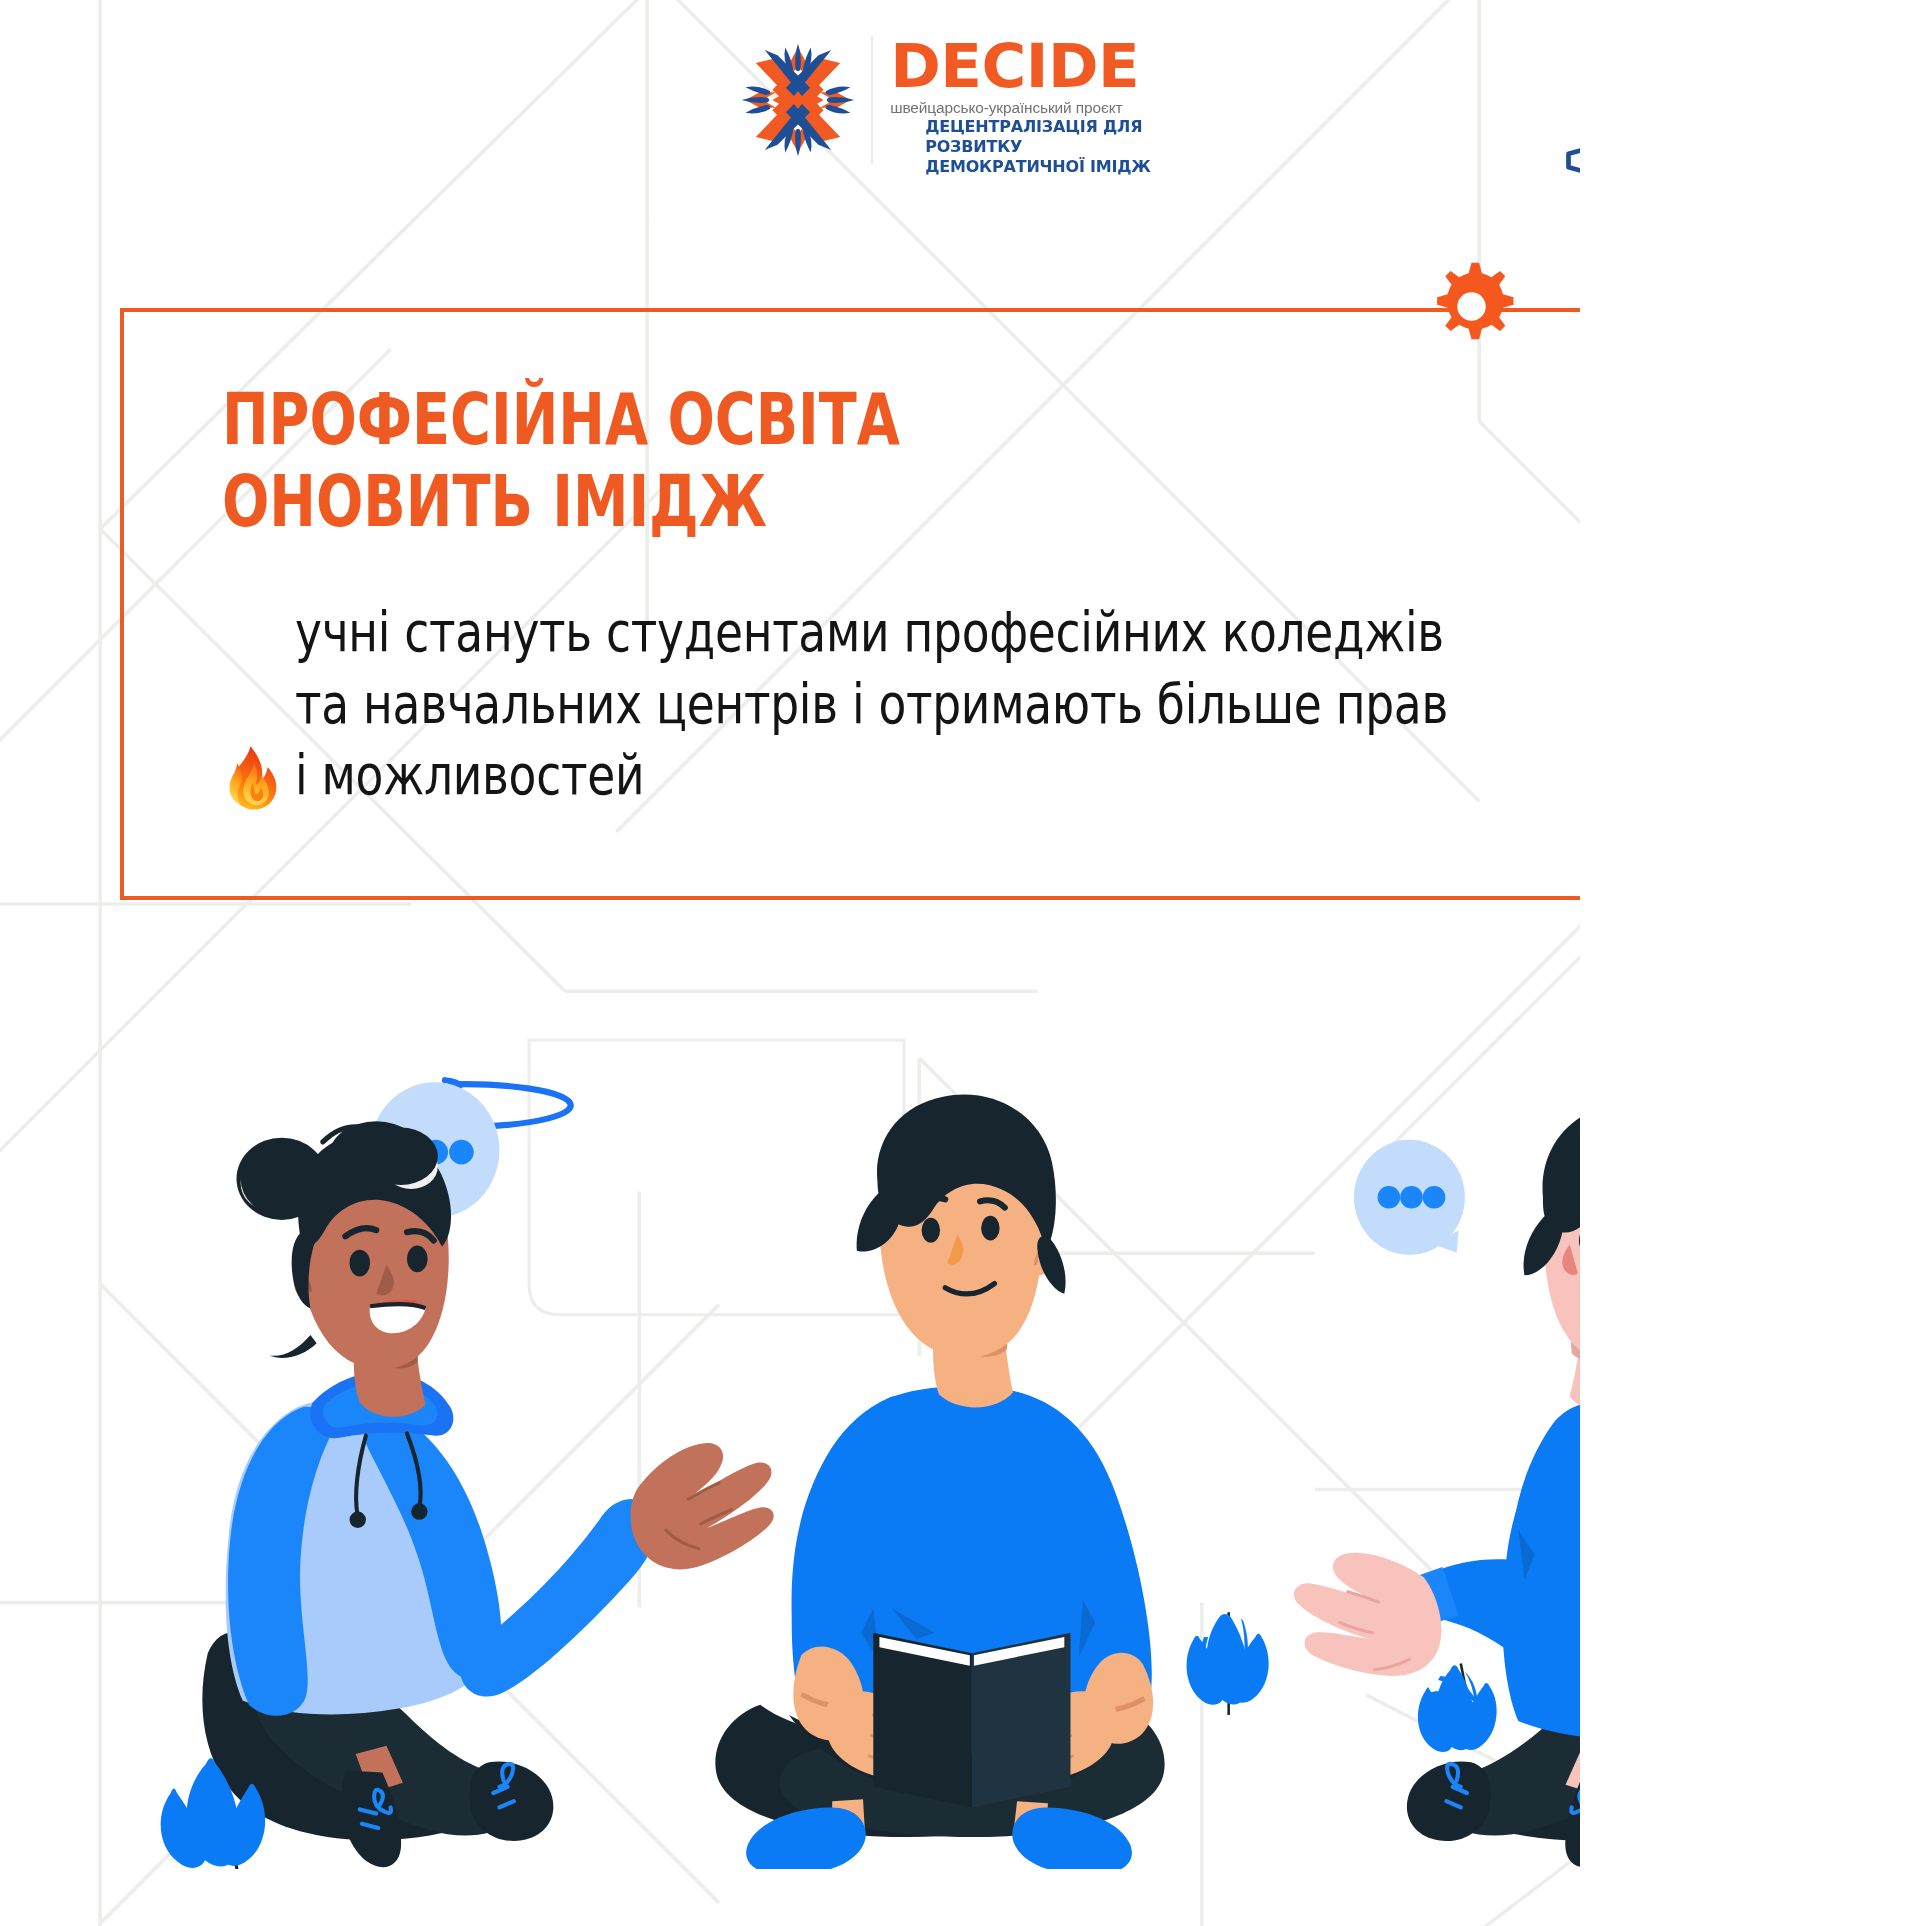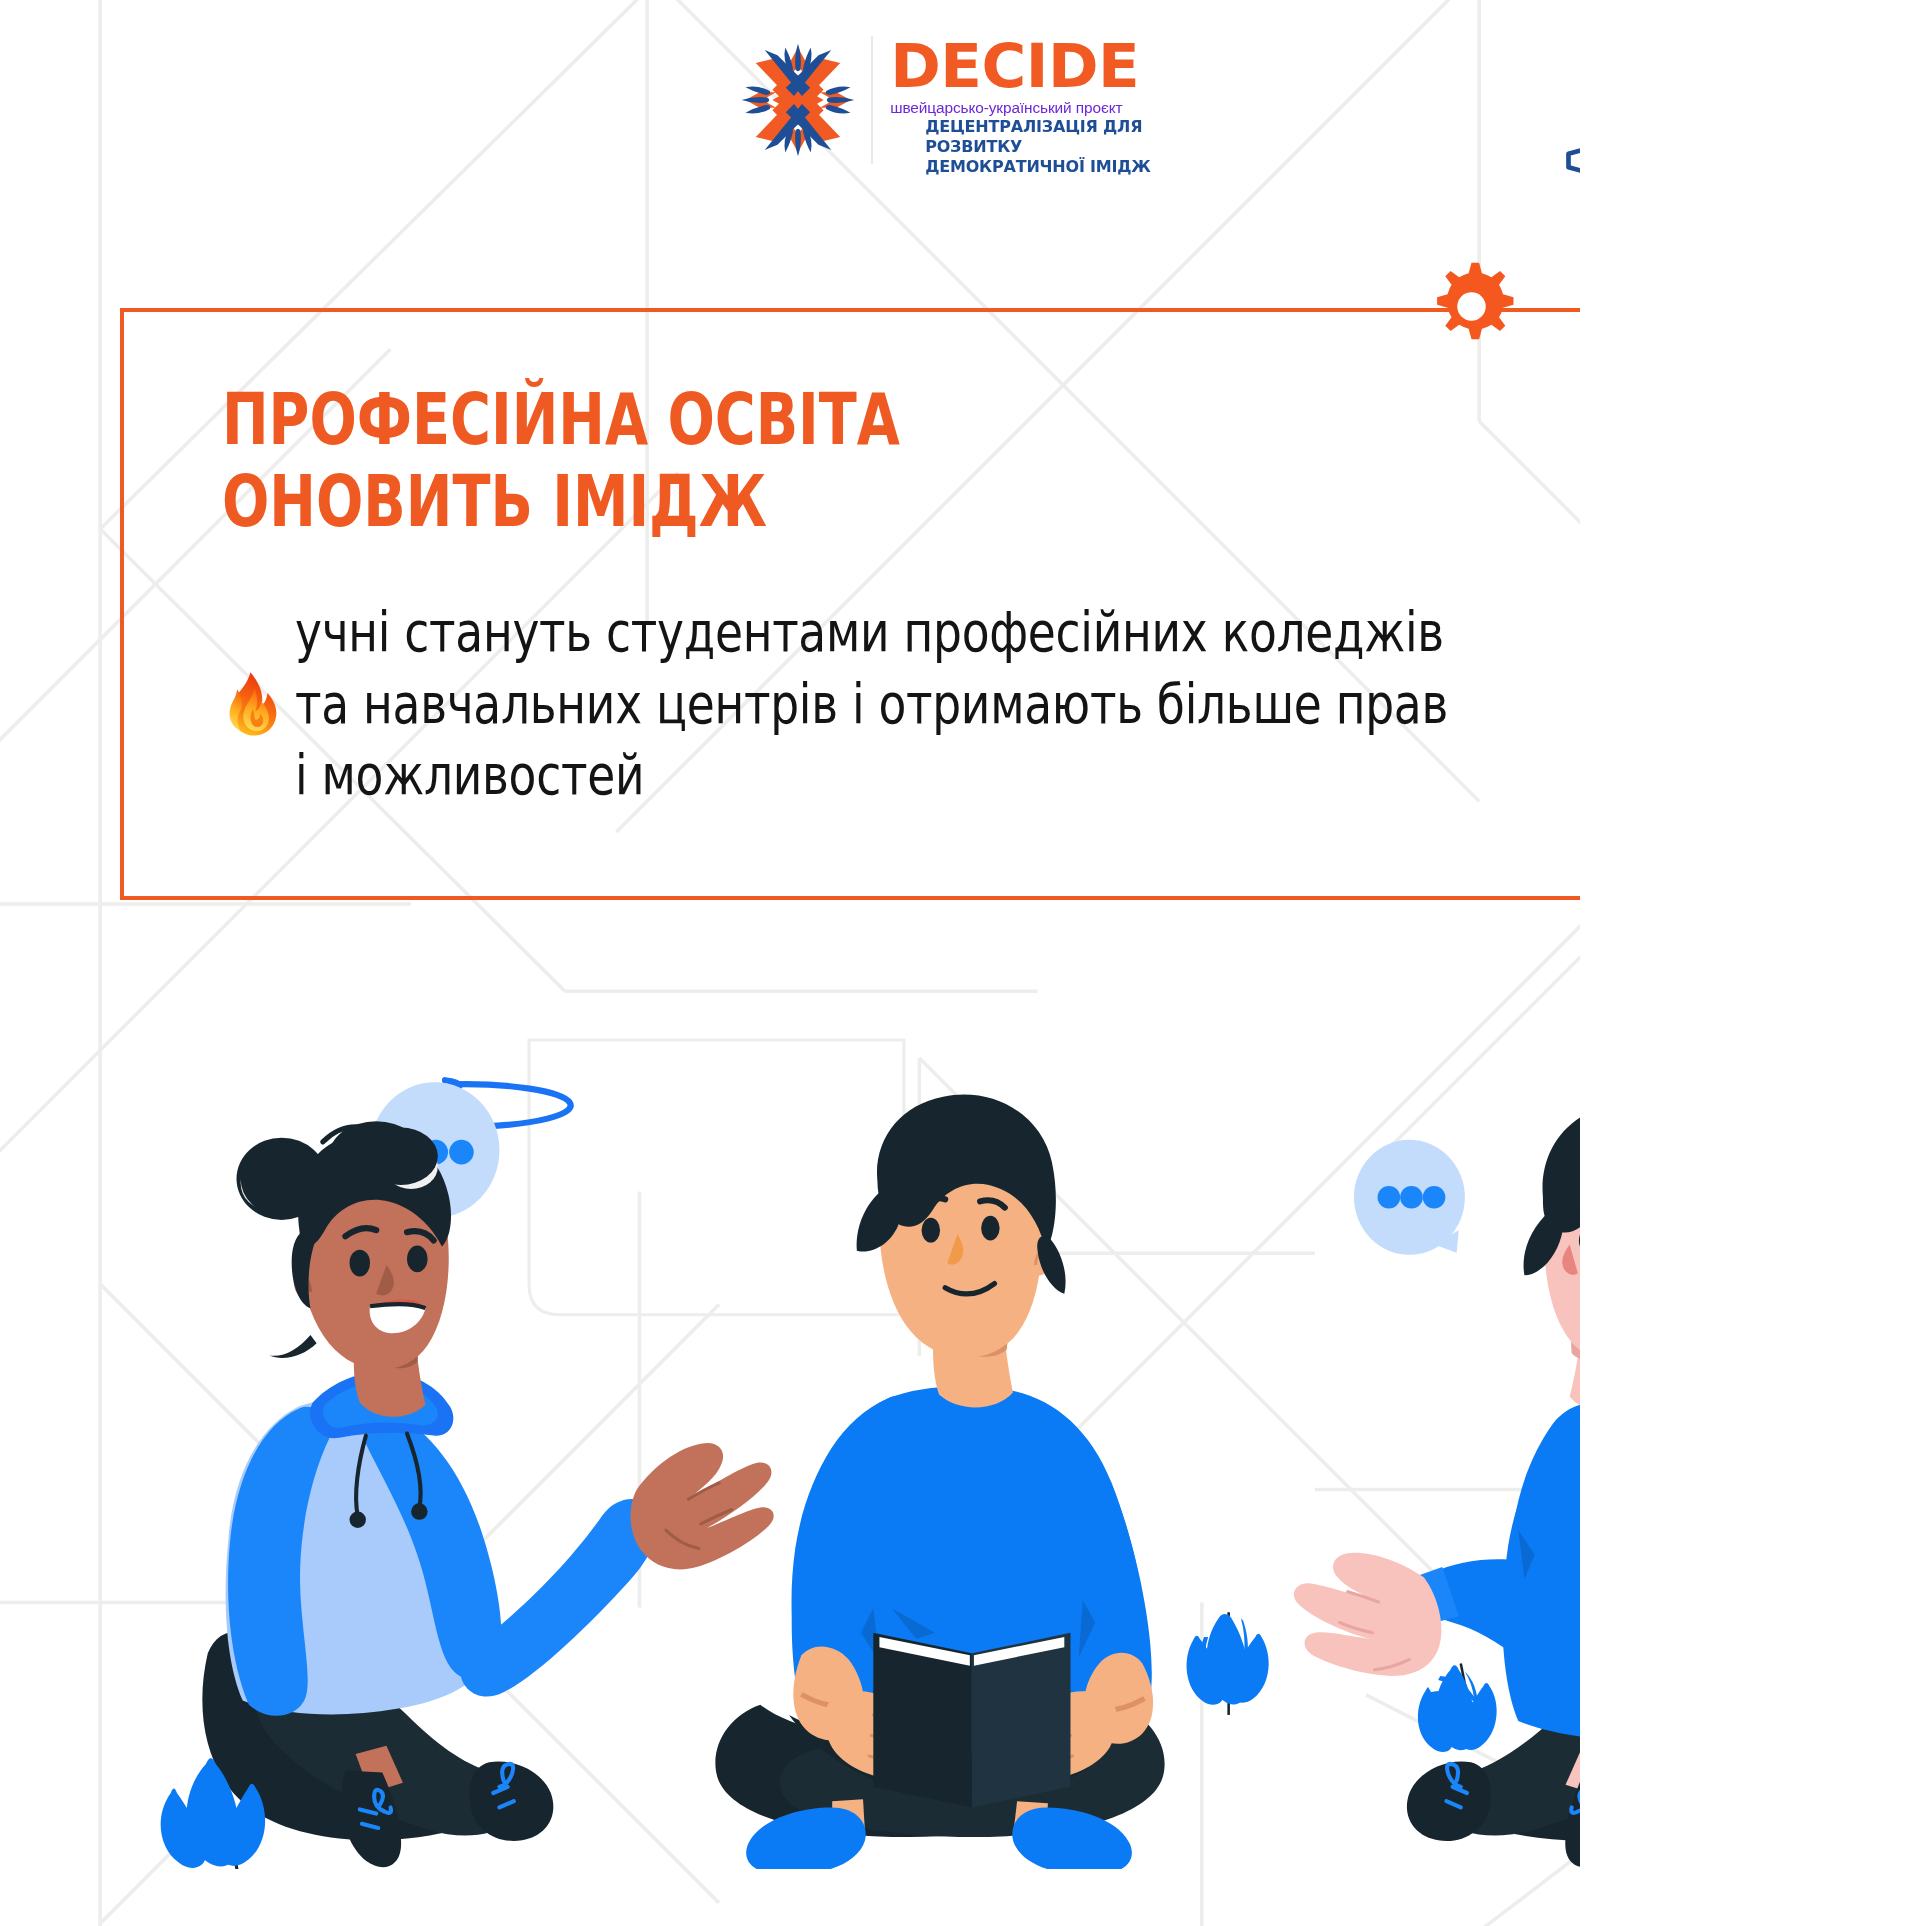--- a/index.html
+++ b/index.html
@@ -24,21 +24,21 @@
     font-family:"DejaVu Sans", sans-serif;
     font-weight:bold;
     font-size:61px;
     line-height:0.92;
     letter-spacing:-0.5px;
     color:#f15a22;
   }
   #logo-tagline{
     font-family:"Liberation Sans", sans-serif;
     font-size:15.4px;
-    color:#6d28d9;
+    color:#737373;
     line-height:1.18;
     margin-top:5.1px;
     letter-spacing:-0.1px;
   }
   .logo-sub{
     font-family:"DejaVu Sans", sans-serif;
     font-weight:bold;
     font-size:16px;
     color:#1d4e96;
     line-height:1.24;
@@ -72,21 +72,21 @@
     color:#ef5a23;
     text-transform:uppercase;
     z-index:6;
     transform:scaleX(0.86);
     transform-origin:left top;
   }
   #body-row{
     position:absolute;left:222px;top:597px;
     width:1335px;
     z-index:6;
-    display:flex;align-items:center;
+    display:flex;align-items:flex-end;
   }
   #fire-icon{width:62px;height:67px;flex:0 0 62px;margin-right:11.3px;}
   #body-copy{
     font-family:"DejaVu Sans Condensed","DejaVu Sans", sans-serif;
     font-size:55px;
     line-height:1.30;
     color:#141414;
     letter-spacing:-0.3px;
     transform:scaleX(0.92);
     transform-origin:left top;

